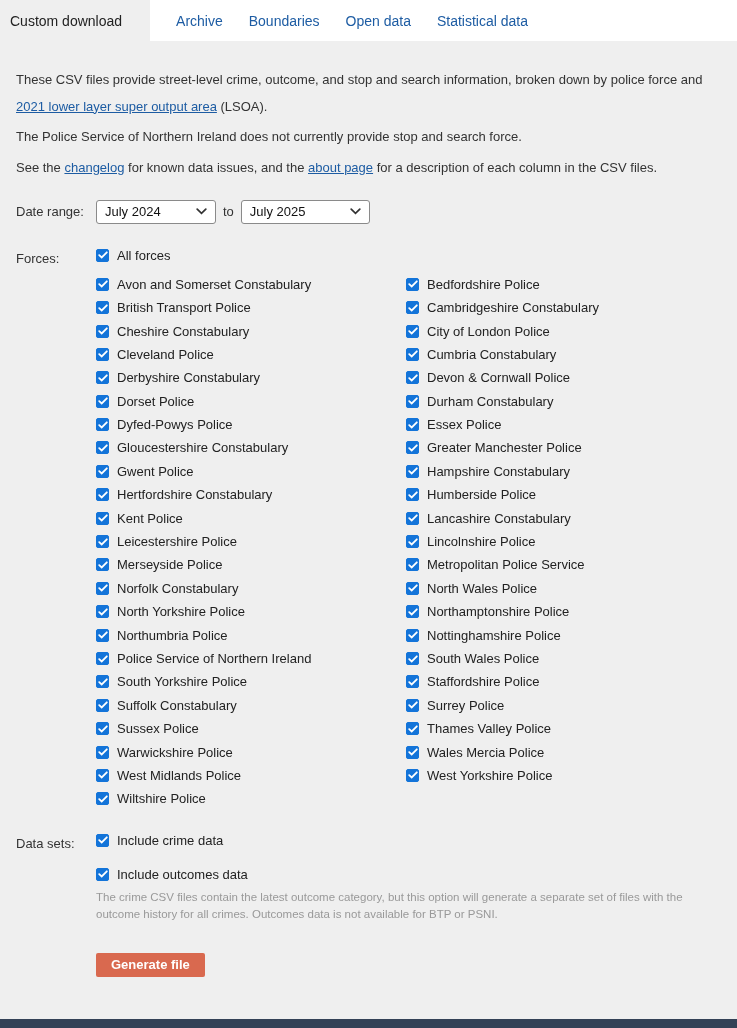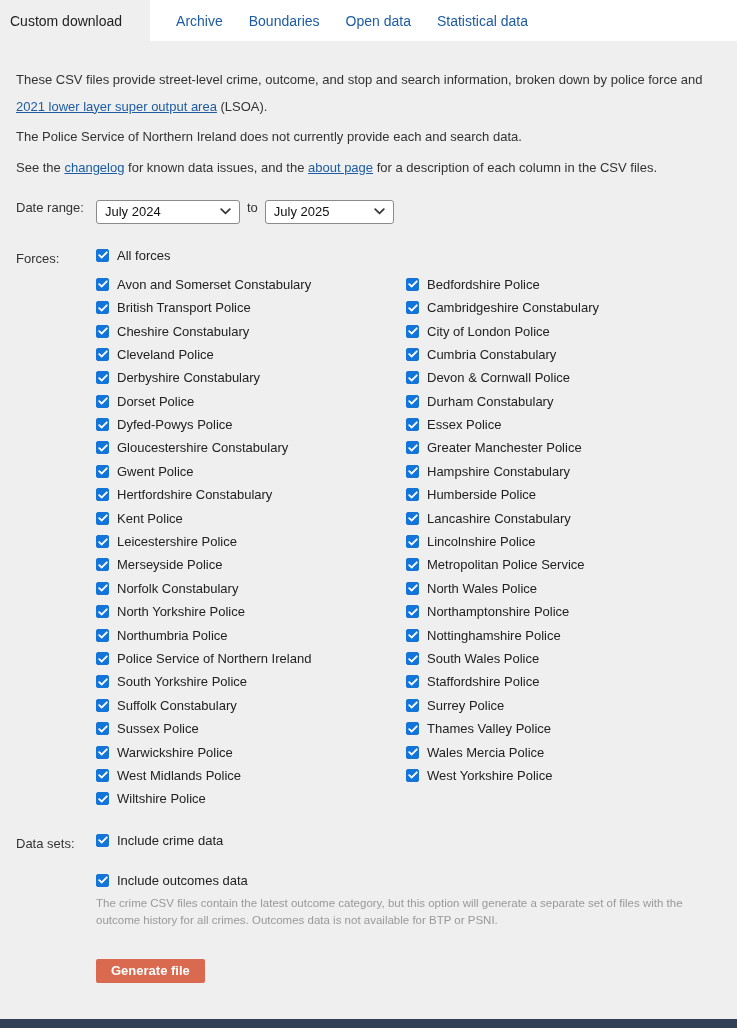--- a/index.html
+++ b/index.html
@@ -53,35 +53,35 @@
     color: #333;
   }
   .intro p.first { margin-top: 10px; }
   a.inline-link { color: #1d5ca3; text-decoration: underline; cursor: pointer; }
 
   
   .form-row { display: flex; margin-top: 16px; }
   .row-label { width: 80px; flex: 0 0 80px; padding-top: 3px; color: #333; }
 
   
-  .date-row { align-items: flex-start; margin-top: 18px; }
+  .date-row { align-items: center; margin-top: 18px; }
   .date-row .row-label { padding-top: 0; }
   .select {
     height: 24px;
     background: #fff;
     border: 1px solid #8a8a8a;
     border-radius: 3px;
     display: inline-flex;
     align-items: center;
     justify-content: space-between;
     padding: 0 8px 0 8px;
     color: #111;
     cursor: pointer;
   }
-  .select.from { width: 144px; }
+  .select.from { width: 120px; }
   .select.to { width: 129px; }
   .to-word { margin: 0 7px; color: #333; }
 
   
   .cb {
     width: 13px; height: 13px;
     flex: 0 0 13px;
     background: #1374d9;
     border: 1px solid #1374d9;
     border-radius: 2px;
@@ -102,21 +102,21 @@
     display: grid;
     grid-template-columns: 310px 1fr;
     grid-auto-rows: 23.4px;
     align-items: center;
     margin-top: 10px;
     text-align: center;
   }
 
   
   .datasets-row { margin-top: 22px; }
-  .ds-gap { margin-top: 25px; }
+  .ds-gap { margin-top: 19px; }
   .outcomes-note {
     color: #999;
     font-size: 11.5px;
     line-height: 1.5;
     max-width: 622px;
     margin: 7px 0 0 0;
   }
   .stop-row { margin-top: 28px; }
 
   
@@ -148,21 +148,21 @@
   <div class="tab link">Archive</div>
   <div class="tab link">Boundaries</div>
   <div class="tab link">Open data</div>
   <div class="tab link">Statistical data</div>
 </div>
 
 <div class="content">
 
   <div class="intro">
     <p class="first"><span>These CSV files provide street-level crime, outcome, and stop and search information, broken down by police force and </span><a class="inline-link">2021 lower layer super output area</a><span> (LSOA).</span></p>
-    <p>The Police Service of Northern Ireland does not currently provide each and search data.</p>
+    <p>The Police Service of Northern Ireland does not currently provide stop and search force.</p>
     <p><span>See the </span><a class="inline-link">changelog</a><span> for known data issues, and the </span><a class="inline-link">about page</a><span> for a description of each column in the CSV files.</span></p>
   </div>
 
   
   <div class="form-row date-row">
     <div class="row-label">Date range:</div>
     <div class="select from">
       <span>July 2024</span>
       <svg width="11" height="7" viewBox="0 0 11 7">
         <path d="M1.2 1.2 L5.5 5.4 L9.8 1.2" stroke="#333" stroke-width="1.7" fill="none" stroke-linecap="round"></path>

